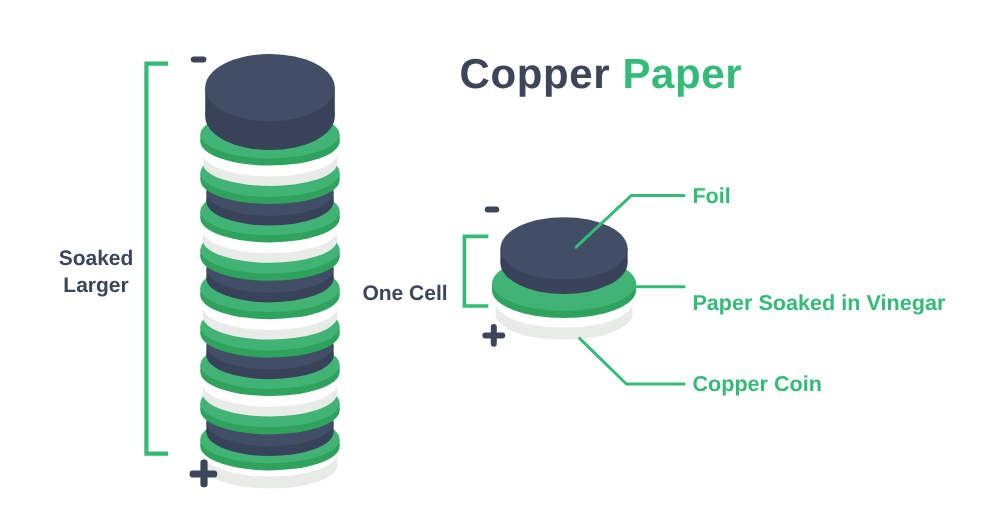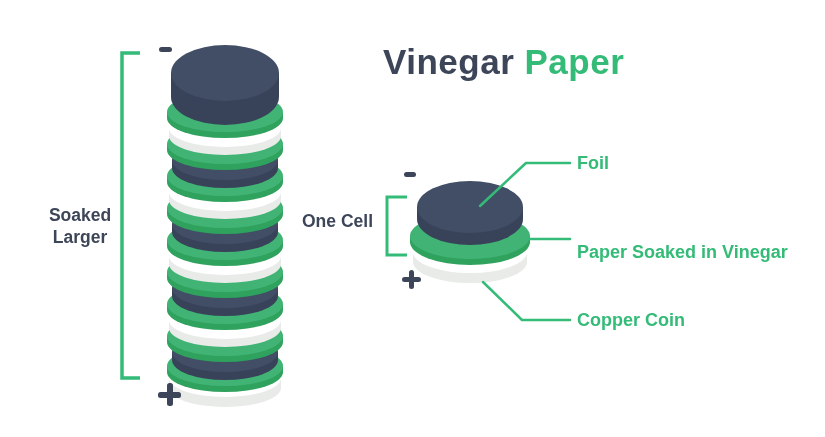--- a/index.html
+++ b/index.html
@@ -23,21 +23,21 @@
   #page-title .t-green { color: var(--green); }
 
   #larger-voltage {
     left: 25px; top: 204px; width: 110px;
     text-align: center;
     font-size: 17.5px; font-weight: 700; line-height: 22px;
     color: var(--navy);
     white-space: normal;
   }
   #one-cell {
-    left: 302px; top: 211px;
+    left: 302px; top: 234px;
     font-size: 17.5px; font-weight: 700;
     color: var(--navy);
   }
   .callout-label {
     left: 577px;
     font-size: 18px; font-weight: 700;
     color: var(--green);
   }
   #label-foil   { top: 153px; }
   #label-paper  { top: 242px; }
@@ -145,21 +145,21 @@
         <polyline points="407,197 387,197 387,255 407,255" fill="none" stroke="#34bb77" stroke-width="3"></polyline>
       </g>
     <g id="g-callouts">
         <polyline points="480,206 526,163 570,163" fill="none" stroke="#34bb77" stroke-width="2.5" stroke-linecap="round" stroke-linejoin="round"></polyline>
         <polyline points="529,239 570,239" fill="none" stroke="#34bb77" stroke-width="2.5" stroke-linecap="round"></polyline>
         <polyline points="483,282 522,320 570,320" fill="none" stroke="#34bb77" stroke-width="2.5" stroke-linecap="round" stroke-linejoin="round"></polyline>
       </g>
   </svg>
 
   <div class="txt" id="page-title">
-    <span class="t-dark">Vinegar</span><span class="t-dark">&nbsp;</span><span class="t-green">Paper</span>
+    <span class="t-dark">Copper</span><span class="t-dark">&nbsp;</span><span class="t-green">Paper</span>
   </div>
 
   <div class="txt" id="larger-voltage">
     <span style="display:block">Soaked</span>
     <span style="display:block">Larger</span>
   </div>
 
   <div class="txt" id="one-cell">One Cell</div>
 
   <div class="txt callout-label" id="label-foil">Foil</div>

